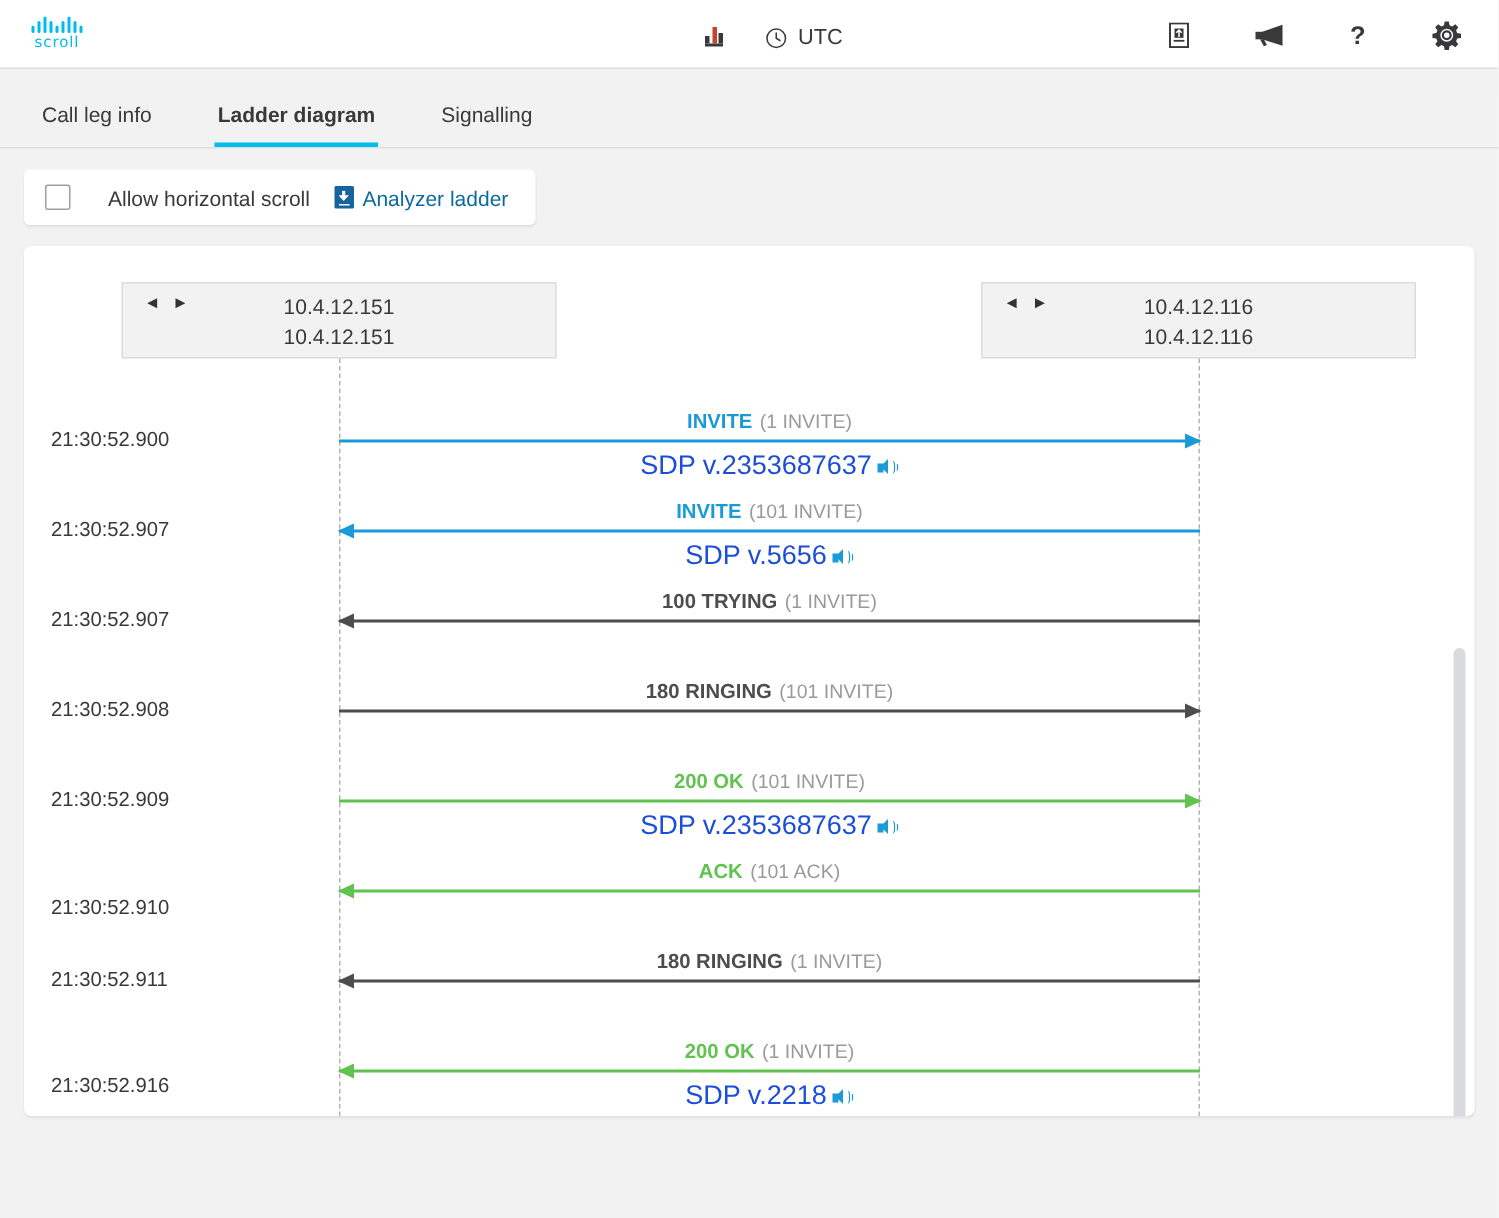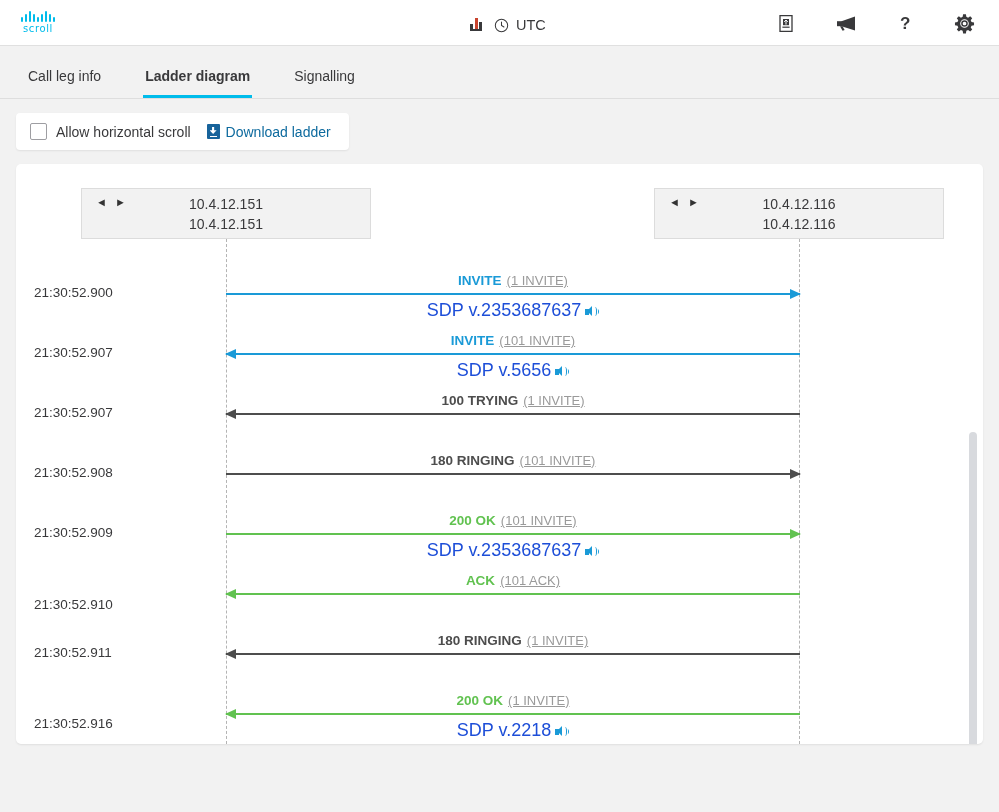--- a/index.html
+++ b/index.html
@@ -62,21 +62,21 @@
     margin-top: 1px;
   }
 
   .hdr-center {
     position: absolute;
     left: 470px;
     top: 0;
     height: 50px;
     display: flex;
     align-items: center;
-    gap: 12px;
+    gap: 28px;
   }
   .hdr-right {
     position: absolute;
     right: 24px;
     top: 0;
     height: 46px;
     display: flex;
     align-items: center;
     gap: 42px;
   }
@@ -144,21 +144,21 @@
   .toolbar-wrap { padding: 14px 0 0 16px; }
   .toolbar {
     display: inline-flex;
     align-items: center;
     gap: 16px;
     background: #fff;
     border-radius: 4px;
     padding: 10px 18px 10px 14px;
     box-shadow: 0 1px 2px rgba(0,0,0,.08);
   }
-  .chk-row { display: flex; align-items: center; gap: 9px; cursor: pointer; }
+  .chk-row { display: flex; align-items: center; gap: 25px; cursor: pointer; }
   .chkbox {
     width: 17px; height: 17px;
     border: 1px solid #9e9ea2;
     border-radius: 2px;
     background: #fff;
   }
   .chk-label { font-size: 14px; color: #39393b; }
   .dl-link {
     display: flex; align-items: center; gap: 6px;
     font-size: 14px; color: #0d6a9e; cursor: pointer;
@@ -237,21 +237,21 @@
   }
   .msg-label {
     position: absolute;
     left: 0; right: 0;
     top: -20px;
     text-align: center;
     font-size: 13.5px;
     white-space: nowrap;
   }
   .msg-label b { font-weight: bold; }
-  .msg-label .cid { color: #9a9a9a; font-weight: normal; margin-left: 5px; font-size: 13px; text-decoration: underline; }
+  .msg-label .cid { color: #9a9a9a; font-weight: normal; margin-left: 5px; font-size: 13px; }
   .msg-sub {
     position: absolute;
     left: 0; right: 0;
     top: 7px;
     text-align: center;
     font-size: 18px;
     color: #1d4ed8;
     white-space: nowrap;
   }
   .arrow-line {
@@ -401,21 +401,21 @@
   </div>
 
   <div class="toolbar-wrap">
     <div class="toolbar">
       <label class="chk-row">
         <span class="chkbox"></span>
         <span class="chk-label">Allow horizontal scroll</span>
       </label>
       <span class="dl-link">
         <span class="dl-icon"></span>
-        <span>Download ladder</span>
+        <span>Analyzer ladder</span>
       </span>
     </div>
   </div>
 
   <div class="ladder-card">
     <div class="ladder-inner" id="ladder-inner">
 
       <div class="ep-box left">
         <span class="ep-arrows">
           <span>◄</span>

